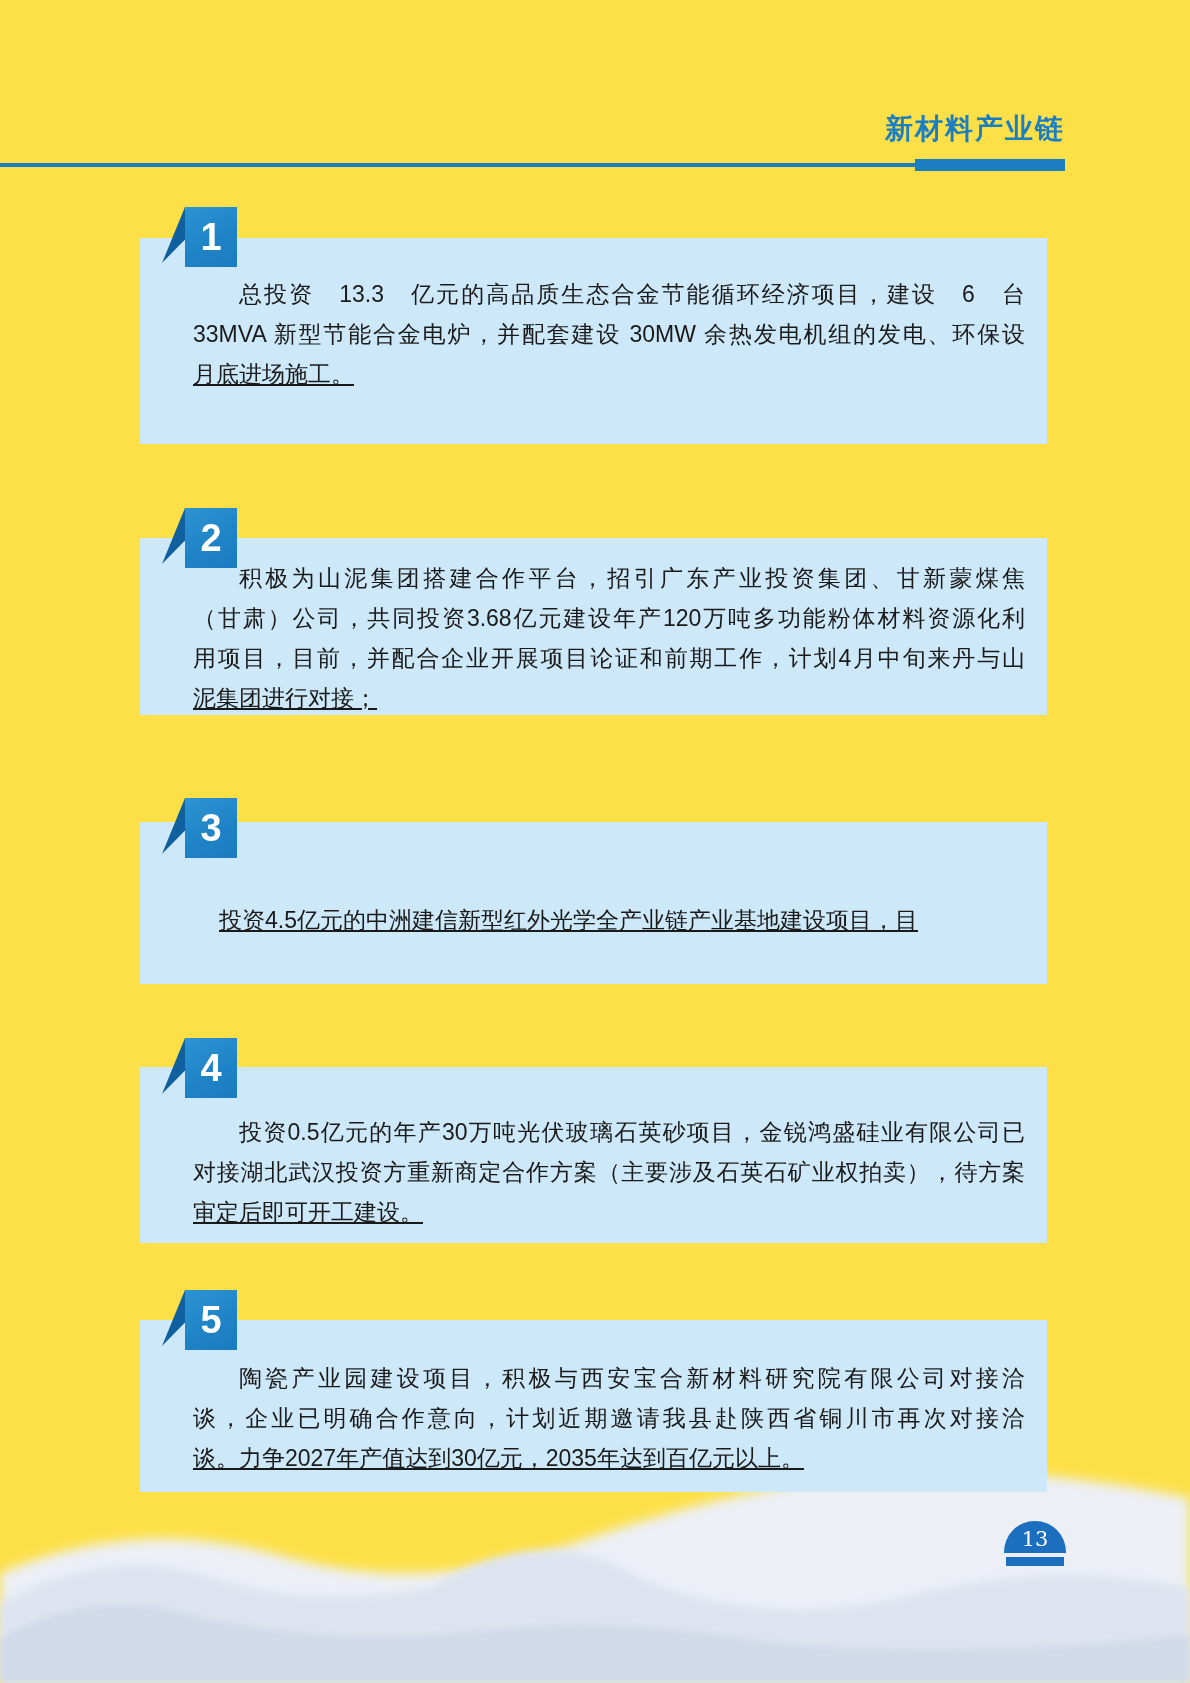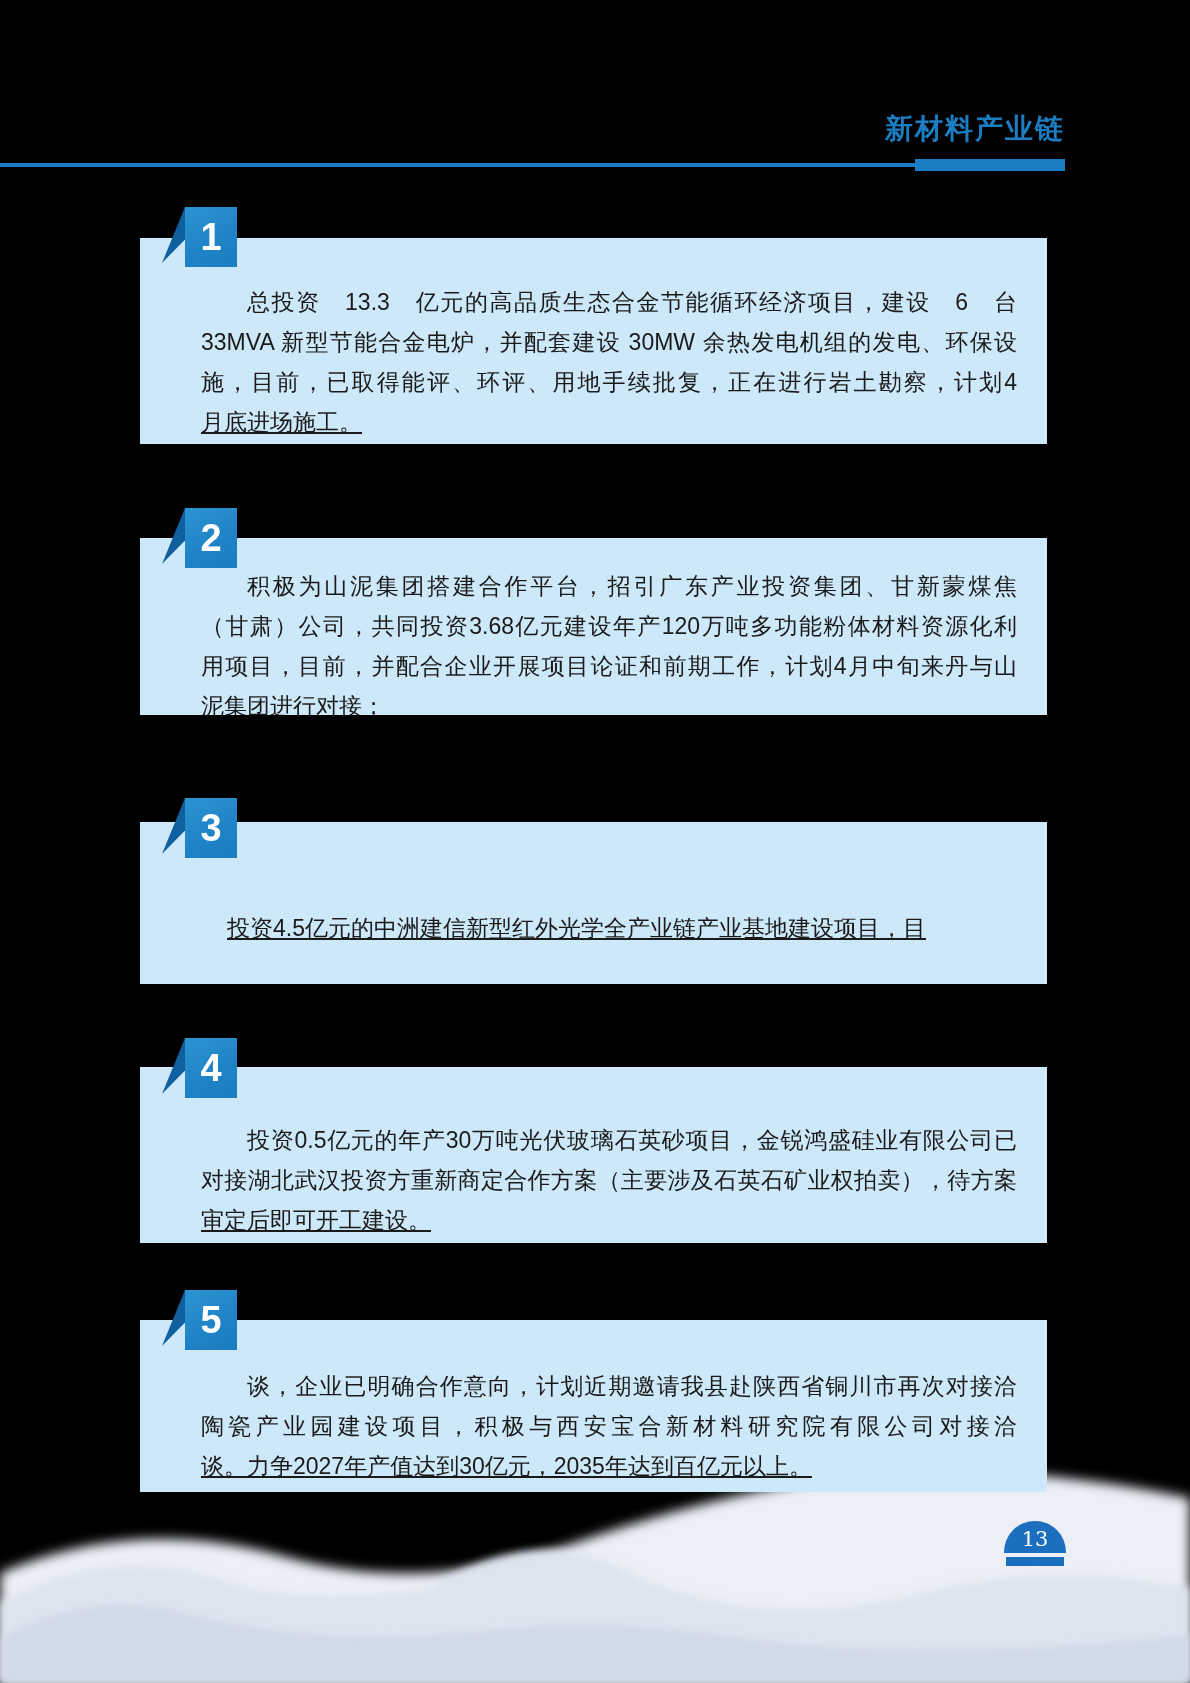--- a/index.html
+++ b/index.html
@@ -1,17 +1,17 @@
 <!DOCTYPE html>
 <html><head>
 <meta charset="utf-8">
 <style>
   html,body { margin:0; padding:0; background:#ffffff; }
   .page {
-    position:relative; width:1190px; height:1683px; background:#000000;
+    position:relative; width:1190px; height:1683px; background:#fde047;
     overflow:hidden; font-family:"Liberation Sans","DejaVu Sans",sans-serif;
   }
 
   
   .header-title {
     position:absolute; top:110px; right:125px;
     color:#1b7ec3; font-size:28px; font-weight:bold; letter-spacing:2px;
   }
   .rule-thin  { position:absolute; left:0;    top:163px; width:915px; height:4px;  background:#1b7ec3; }
   .rule-thick { position:absolute; left:915px; top:159px; width:150px; height:12px; background:#1b7ec3; }
@@ -29,21 +29,21 @@
     background:#10609f;
     clip-path:polygon(100% 0, 100% 58%, 0 100%);
   }
 
   
   .note-box {
     position:absolute; left:140px; width:907px; background:#cde8f8; z-index:1;
     overflow:hidden;
   }
   .note-text {
-    margin:16px; padding:0 14px 0 45px;
+    margin:8px; padding:0 14px 0 45px;
     font-size:23px; line-height:40px; color:#1a1a1a;
   }
   .tline { text-align:justify; text-align-last:justify; }
   .tline:first-child { text-indent:2em; }
   .tline:last-child  { text-align-last:auto;text-decoration:underline; }
 
   
   #badge1 { top:207px; }  #box1 { top:238px;  height:206px; } #box1 .note-text { padding-top:28px; }
   #badge2 { top:508px; }  #box2 { top:538px;  height:177px; } #box2 .note-text { padding-top:12px; }
   #badge3 { top:798px; }  #box3 { top:822px;  height:162px; } #box3 .note-text { padding-top:70px;padding-left:25px; }
@@ -77,21 +77,20 @@
 
   <section class="sec">
     <div class="badge" id="badge1">
       <span class="badge-fold"></span>
       <span>1</span>
     </div>
     <div class="note-box" id="box1">
       <div class="note-text">
           <div class="tline">总投资　13.3　亿元的高品质生态合金节能循环经济项目，建设　6　台</div>
           <div class="tline">33MVA 新型节能合金电炉，并配套建设 30MW 余热发电机组的发电、环保设</div>
-          <div class="tline">施，目前，已取得能评、环评、用地手续批复，正在进行岩土勘察，计划4</div>
           <div class="tline">月底进场施工。</div>
         </div>
     </div>
   </section>
 
   <section class="sec">
     <div class="badge" id="badge2">
       <span class="badge-fold"></span>
       <span>2</span>
     </div>
@@ -131,22 +130,22 @@
     </div>
   </section>
 
   <section class="sec">
     <div class="badge" id="badge5">
       <span class="badge-fold"></span>
       <span>5</span>
     </div>
     <div class="note-box" id="box5">
       <div class="note-text">
+          <div class="tline">陶瓷产业园建设项目，积极与西安宝合新材料研究院有限公司对接洽</div>
           <div class="tline">谈，企业已明确合作意向，计划近期邀请我县赴陕西省铜川市再次对接洽</div>
-          <div class="tline">陶瓷产业园建设项目，积极与西安宝合新材料研究院有限公司对接洽</div>
           <div class="tline">谈。力争2027年产值达到30亿元，2035年达到百亿元以上。</div>
         </div>
     </div>
   </section>
 
   <svg class="mountains" viewBox="0 0 1190 240" preserveAspectRatio="none">
     <defs>
       <filter id="soft1" x="-10%" y="-10%" width="120%" height="120%">
           <feGaussianBlur stdDeviation="6"></feGaussianBlur>
         </filter>

